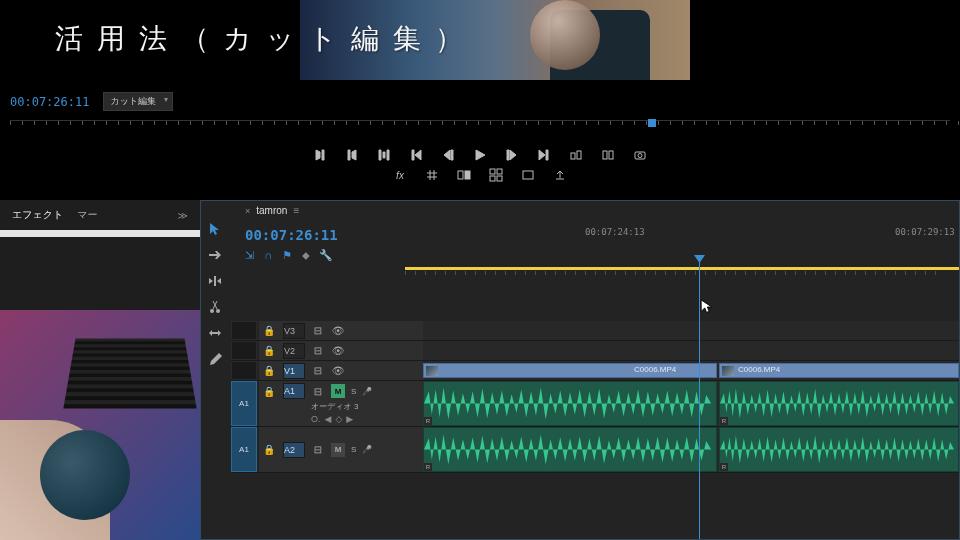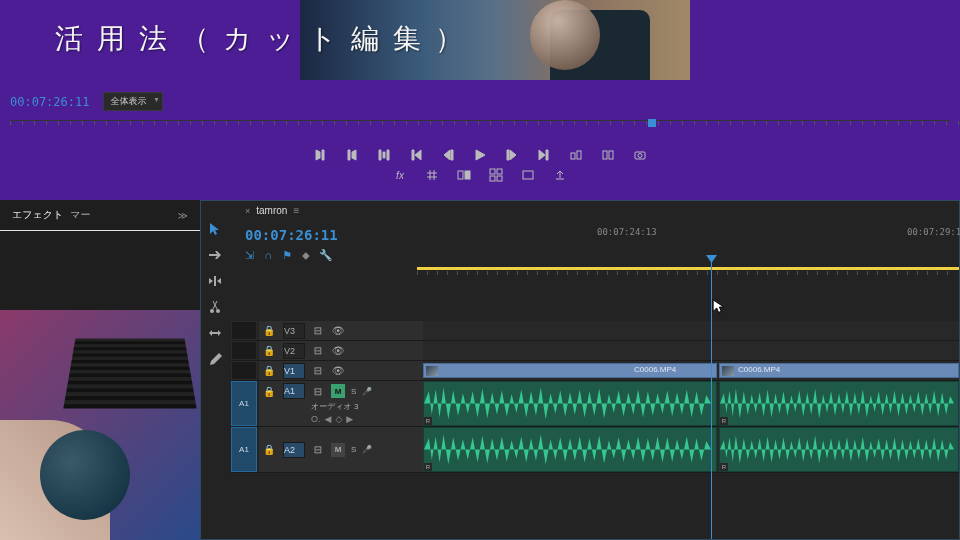--- a/index.html
+++ b/index.html
@@ -1,17 +1,17 @@
 <!DOCTYPE html>
 <html><head>
 <meta charset="utf-8">
 <style>
   html,body{margin:0;padding:0;width:960px;height:540px;background:#1a1a1a;font-family:"Hiragino Sans","Yu Gothic",sans-serif;font-size:10px;color:#ccc;overflow:hidden}
   *{box-sizing:border-box}
-  .app{position:relative;width:960px;height:540px;background:#4c1d95}
+  .app{position:relative;width:960px;height:540px;background:#000000}
 
   
   .overlay-title{position:absolute;top:20px;left:55px;font-size:28px;color:#f5f5f5;letter-spacing:14px;z-index:100;text-shadow:1px 1px 2px rgba(0,0,0,.5)}
 
   
   .monitor{position:absolute;top:0;left:300px;width:390px;height:80px;background:linear-gradient(90deg,#1a2742,#3a5a7a 30%,#5a7088 50%,#887060 70%,#a08868);overflow:hidden}
   .monitor::after{content:"";position:absolute;right:90px;top:0;width:70px;height:70px;background:radial-gradient(circle at 40% 30%,#d8c0b0,#604838);border-radius:50%;opacity:.9}
   .monitor-sil{position:absolute;right:40px;top:10px;width:100px;height:70px;background:#1a2832;border-radius:10px 10px 0 0}
 
   
@@ -26,21 +26,21 @@
   .top-ruler .ph{position:absolute;top:-2px;left:638px;width:8px;height:8px;background:#3a8fd4}
 
   
   .transport{position:absolute;top:148px;left:0;right:0;height:48px;display:flex;flex-direction:column;align-items:center;gap:6px}
   .t-row{display:flex;gap:18px;align-items:center}
   .t-btn{width:14px;height:14px;display:flex;align-items:center;justify-content:center;color:#bbb;cursor:pointer}
   .t-btn svg{width:14px;height:14px;fill:#bbb;stroke:#bbb}
 
   
   .left-panel{position:absolute;top:200px;left:0;width:200px;height:340px;background:#1e1e1e}
-  .left-tabs{display:flex;gap:7px;padding:8px 12px;font-size:10px;color:#aaa;border-bottom:1px solid #e5e5e5;align-items:center}
+  .left-tabs{display:flex;gap:14px;padding:8px 12px;font-size:10px;color:#aaa;border-bottom:7px solid #e5e5e5;align-items:center}
   .left-tabs .sel{color:#eee}
   .left-tabs .more{margin-left:auto;color:#888}
   .left-msg{padding:14px 12px;font-size:9px;color:#999}
   .left-thumb{position:absolute;bottom:0;left:0;width:200px;height:230px;background:linear-gradient(135deg,#8a3a6a,#2a4a8a);overflow:hidden}
   .left-thumb::before{content:"";position:absolute;top:20px;right:10px;width:120px;height:80px;background:repeating-linear-gradient(0deg,#111 0 4px,#222 4px 8px);transform:perspective(200px) rotateX(30deg)}
   .left-thumb::after{content:"";position:absolute;bottom:20px;left:40px;width:90px;height:90px;background:radial-gradient(circle at 35% 35%,#3a5a6a,#0a2a3a);border-radius:50%}
   .hand{position:absolute;bottom:0;left:0;width:110px;height:120px;background:linear-gradient(45deg,#d8c0b0,#b89888);border-radius:0 60px 0 0}
 
   
   .timeline{position:absolute;top:200px;left:200px;right:0;bottom:0;background:#232323;border:1px solid #304860}
@@ -52,21 +52,21 @@
 
   .seq-tab{position:absolute;top:4px;left:44px;font-size:10px;color:#ddd;display:flex;gap:6px;align-items:center}
   .seq-tab .x{color:#888;font-size:9px}
   .seq-tab .burger{color:#888;letter-spacing:-1px}
 
   .tl-tc{position:absolute;top:26px;left:44px;color:#3a8fd4;font-family:monospace;font-size:14px;font-weight:bold}
   .tl-tools{position:absolute;top:48px;left:44px;display:flex;gap:10px}
   .tl-tools span{color:#3a8fd4;font-size:11px}
   .tl-tools span.dim{color:#888}
 
-  .ruler{position:absolute;top:26px;left:216px;right:0;height:32px}
+  .ruler{position:absolute;top:26px;left:204px;right:0;height:32px}
   .ruler-label{position:absolute;top:0;font-size:9px;color:#888;font-family:monospace}
   .yellow-bar{position:absolute;top:40px;left:0;right:0;height:3px;background:#f0d040}
   .ruler-tick{position:absolute;top:44px;width:1px;height:4px;background:#505050}
   .playhead{position:absolute;top:30px;width:1px;bottom:-280px;background:#3a8fd4;z-index:50}
   .playhead::before{content:"";position:absolute;top:-2px;left:-5px;width:11px;height:8px;background:#3a8fd4;clip-path:polygon(0 0,100% 0,50% 100%)}
   .cursor-icn{position:absolute;top:42px;left:1px;z-index:51}
   .cursor-icn svg{width:13px;height:16px;fill:#fff;stroke:#000;stroke-width:1}
 
   
   .tracks{position:absolute;top:120px;left:30px;right:0;bottom:0}
@@ -100,21 +100,21 @@
 <div class="app">
 
   <div class="monitor">
     <div class="monitor-sil"></div>
   </div>
 
   <div class="overlay-title">活用法（カット編集）</div>
 
   <div class="tc-row">
     <span class="tc">00:07:26:11</span>
-    <span class="zoom-sel">全体表示</span>
+    <span class="zoom-sel">カット編集</span>
   </div>
 
   <div class="top-ruler">
     <div class="ph"></div>
   <div class="tick" style="left: 0px;"></div>
       <div class="tick" style="left: 12px;"></div>
       <div class="tick" style="left: 24px;"></div>
       <div class="tick" style="left: 36px;"></div>
       <div class="tick" style="left: 48px;"></div>
       <div class="tick" style="left: 60px;"></div>

